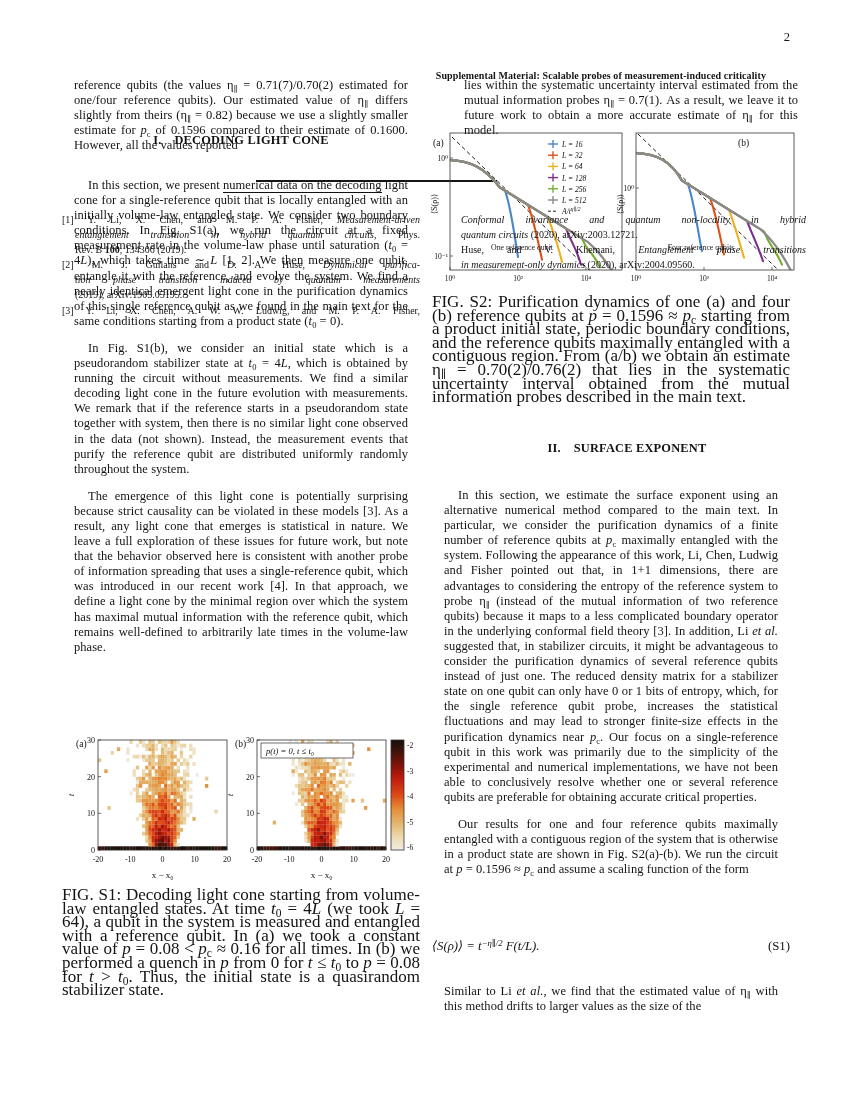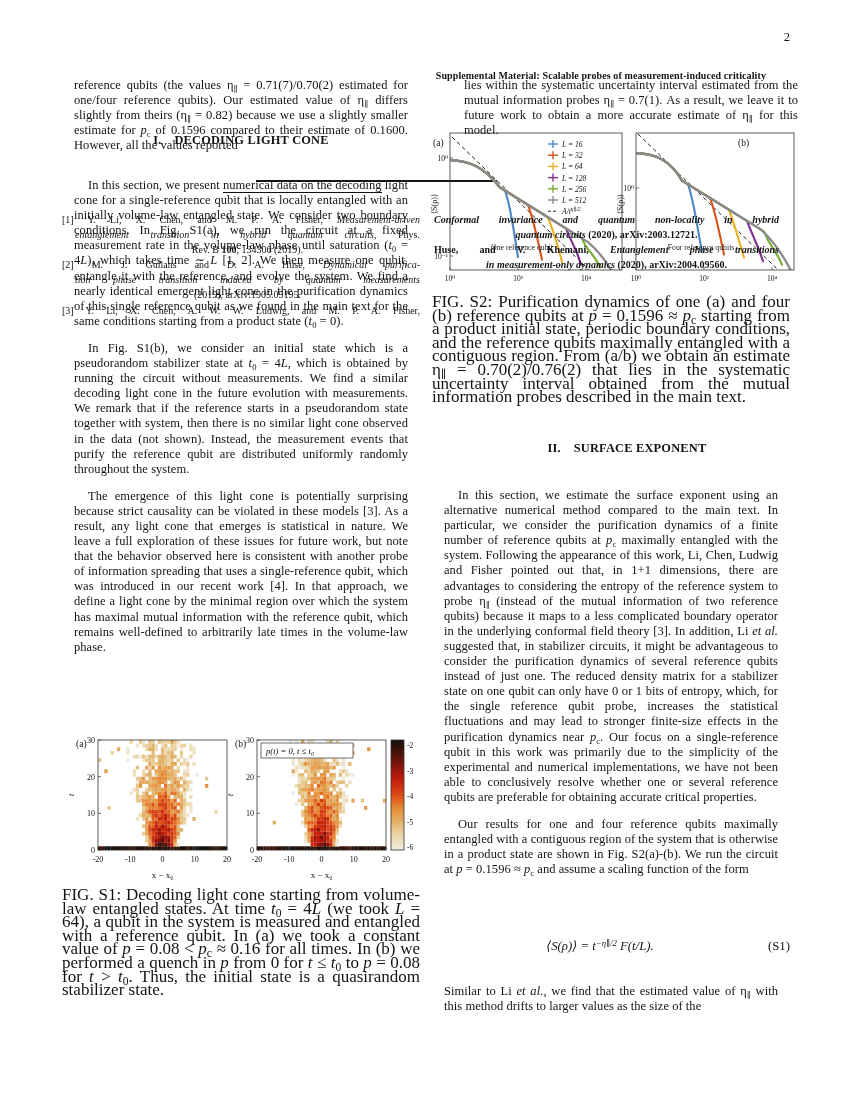--- a/index.html
+++ b/index.html
@@ -9,26 +9,26 @@
   .pagenum{font-size:12.5px;text-align:right;}
   .title{left:0;width:766px;text-align:right;font-weight:bold;font-size:10px;letter-spacing:.1px;}
   .colhead{text-align:center;font-weight:bold;font-size:12.4px;letter-spacing:.2px;}
   .bodycol{font-size:12.5px;line-height:15.1px;text-align:justify;letter-spacing:.05px;}
   .bodycol p{margin:12px;}
   .bodycol p.indent{text-indent:14px;}
   .smalltxt{font-size:17px;line-height:13.6px;text-align:justify;}
   .reflayer{font-size:10px;line-height:15.1px;}
   .refline{width:358px;white-space:normal;}
   .refline.j{text-align:justify;text-align-last:justify;}
-  .refline.ind{padding-left:13px;width:345px;text-align:center;}
+  .refline.ind{padding-left:13px;width:345px;}
   .ul{border-bottom:1.3px solid #111;}
   sub{font-size:68%;vertical-align:-0.3em;line-height:0;}
   sup{font-size:68%;vertical-align:0.45em;line-height:0;}
   .eqrow{display:flex;align-items:baseline;font-size:12.8px;}
-  .eqbody{flex:1;text-align:center;font-style:italic;}
+  .eqbody{flex:1;text-align:left;font-style:italic;}
   .eqtag{font-style:normal;}
   .annline{background:#161616;}
   svg text{font-family:"Liberation Serif","DejaVu Serif",serif;}
 </style>
 </head>
 <body>
 
 <div id="page">
 
   <div class="abs pagenum" style="top:30px;left:760px;width:30px;">2</div>
@@ -1064,21 +1064,21 @@
           <text x="132" y="67.8" font-size="7.6" fill="#111" text-anchor="start" font-style="italic">L = 256</text>
           <line x1="118" y1="76" x2="128" y2="76" stroke="#8a8a8a" stroke-width="1.4"></line>
           <line x1="123" y1="72" x2="123" y2="80" stroke="#8a8a8a" stroke-width="1.4"></line>
           <text x="132" y="79" font-size="7.6" fill="#111" text-anchor="start" font-style="italic">L = 512</text>
           <line x1="118" y1="87.19999999999999" x2="128" y2="87.19999999999999" stroke="#222" stroke-width="1" stroke-dasharray="3,2"></line>
           <text x="132" y="90.19999999999999" font-size="7.6" fill="#111" text-anchor="start" font-style="italic"><tspan>A/t</tspan><tspan dy="-3" font-size="5.6">η∥/2</tspan></text>
         </g>
       </svg>
   </div>
 
-  <div class="abs reflayer" style="top:212px;left:421px;width:358px;font-weight:bold;">
+  <div class="abs reflayer" style="top:212px;left:448px;width:358px;">
       <div class="refline j ind"><i>Conformal invariance and quantum non-locality in hybrid</i></div>
       <div class="refline ind"><i>quantum circuits</i> (2020), arXiv:2003.12721.</div>
       <div class="refline j ind">Huse, and V. Khemani, <i>Entanglement phase transitions</i></div>
       <div class="refline ind"><i>in measurement-only dynamics</i> (2020), arXiv:2004.09560.</div>
     </div>
 
   <div class="abs smalltxt" style="top:295px;left:432px;width:358px;">FIG. S2:  Purification dynamics of one (a) and four (b) reference qubits at <i>p</i> = 0.1596 ≈ <i>p</i><sub>c</sub> starting from a product initial state, periodic boundary conditions, and the reference qubits maximally entangled with a contiguous region.  From (a/b) we obtain an estimate η<sub>∥</sub> = 0.70(2)/0.76(2) that lies in the systematic uncertainty interval obtained from the mutual information probes described in the main text.</div>
 
   <div class="abs colhead" style="top:441px;left:448px;width:358px;">II.  SURFACE EXPONENT</div>
 

